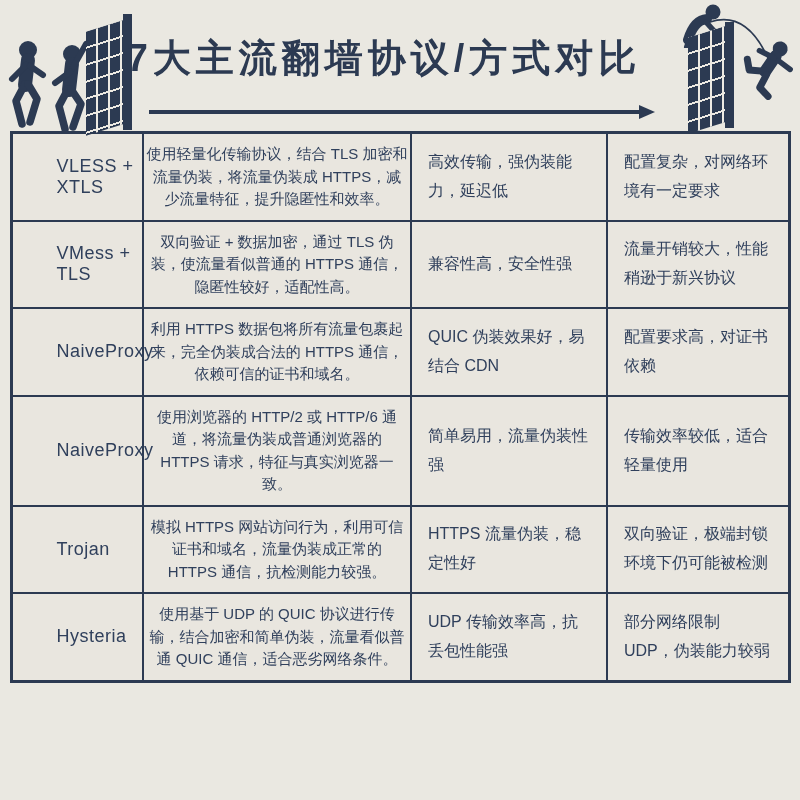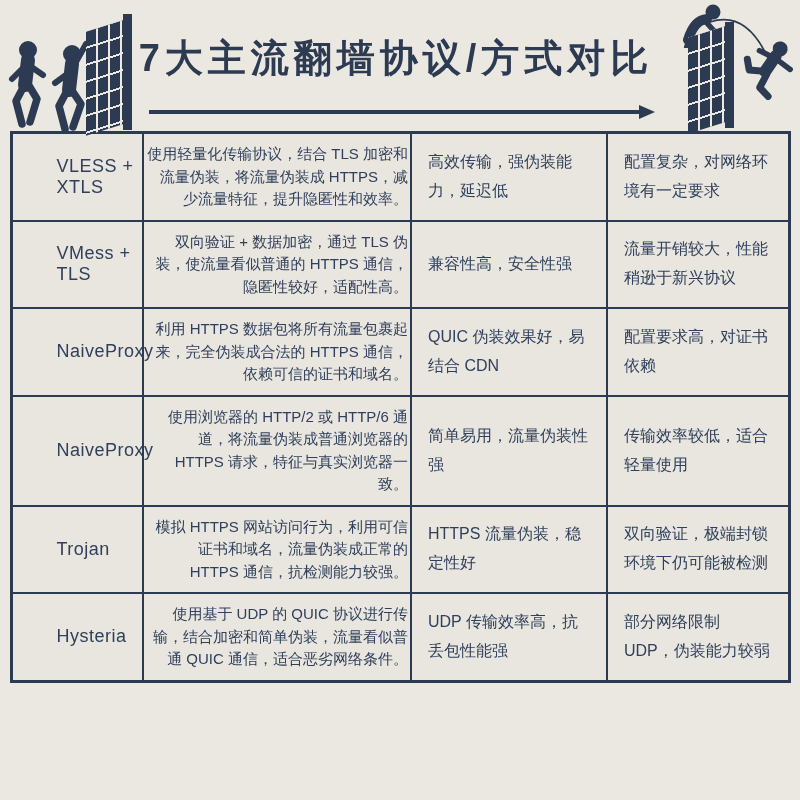--- a/index.html
+++ b/index.html
@@ -8,21 +8,21 @@
     background: #eae8e1;
     font-family: "Liberation Sans", "DejaVu Sans", sans-serif;
     color: #2c3a52;
     overflow: hidden;
   }
 
   
   .header { position: relative; height: 131px; }
 
   .main-title {
-    position: absolute; left: 128px; top: 33px; width: 536px;
+    position: absolute; left: 116px; top: 33px; width: 536px;
     text-align: center;
     font-size: 38px; font-weight: bold; letter-spacing: 5px;
     color: #2c3a52; white-space: nowrap;
   }
 
   .title-arrow { position: absolute; left: 147px; top: 103px; }
 
   
   .wall { position: absolute; display: flex; align-items: flex-start; }
   .wall-left  { left: 86px;  top: 14px; }
@@ -60,21 +60,21 @@
   .comparison-table { border: 3px solid #2c3a52; }
 
   th {
     height: 72px;
     font-size: 23px; font-weight: bold; letter-spacing: 2px;
     text-align: center; color: #2c3a52;
   }
   td { height: 77px; color: #30405c; }
 
   .col-protocol { text-align: left; font-size: 18px; letter-spacing: 0.5px; padding-left: 44px; }
-  .col-principle { padding: 9px 2px; font-size: 15px; line-height: 1.5; text-align: right; }
+  .col-principle { padding: 9px 2px; font-size: 15px; line-height: 1.5; text-align: center; }
   .col-pros, .col-cons { padding: 9px 16px; font-size: 16px; line-height: 1.8; text-align: left; }
 
   svg .ink { fill: #2c3a52; }
   svg .ink-stroke { stroke: #2c3a52; fill: none; }
 </style>
 </head>
 <body>
 
 <div class="header">
 

